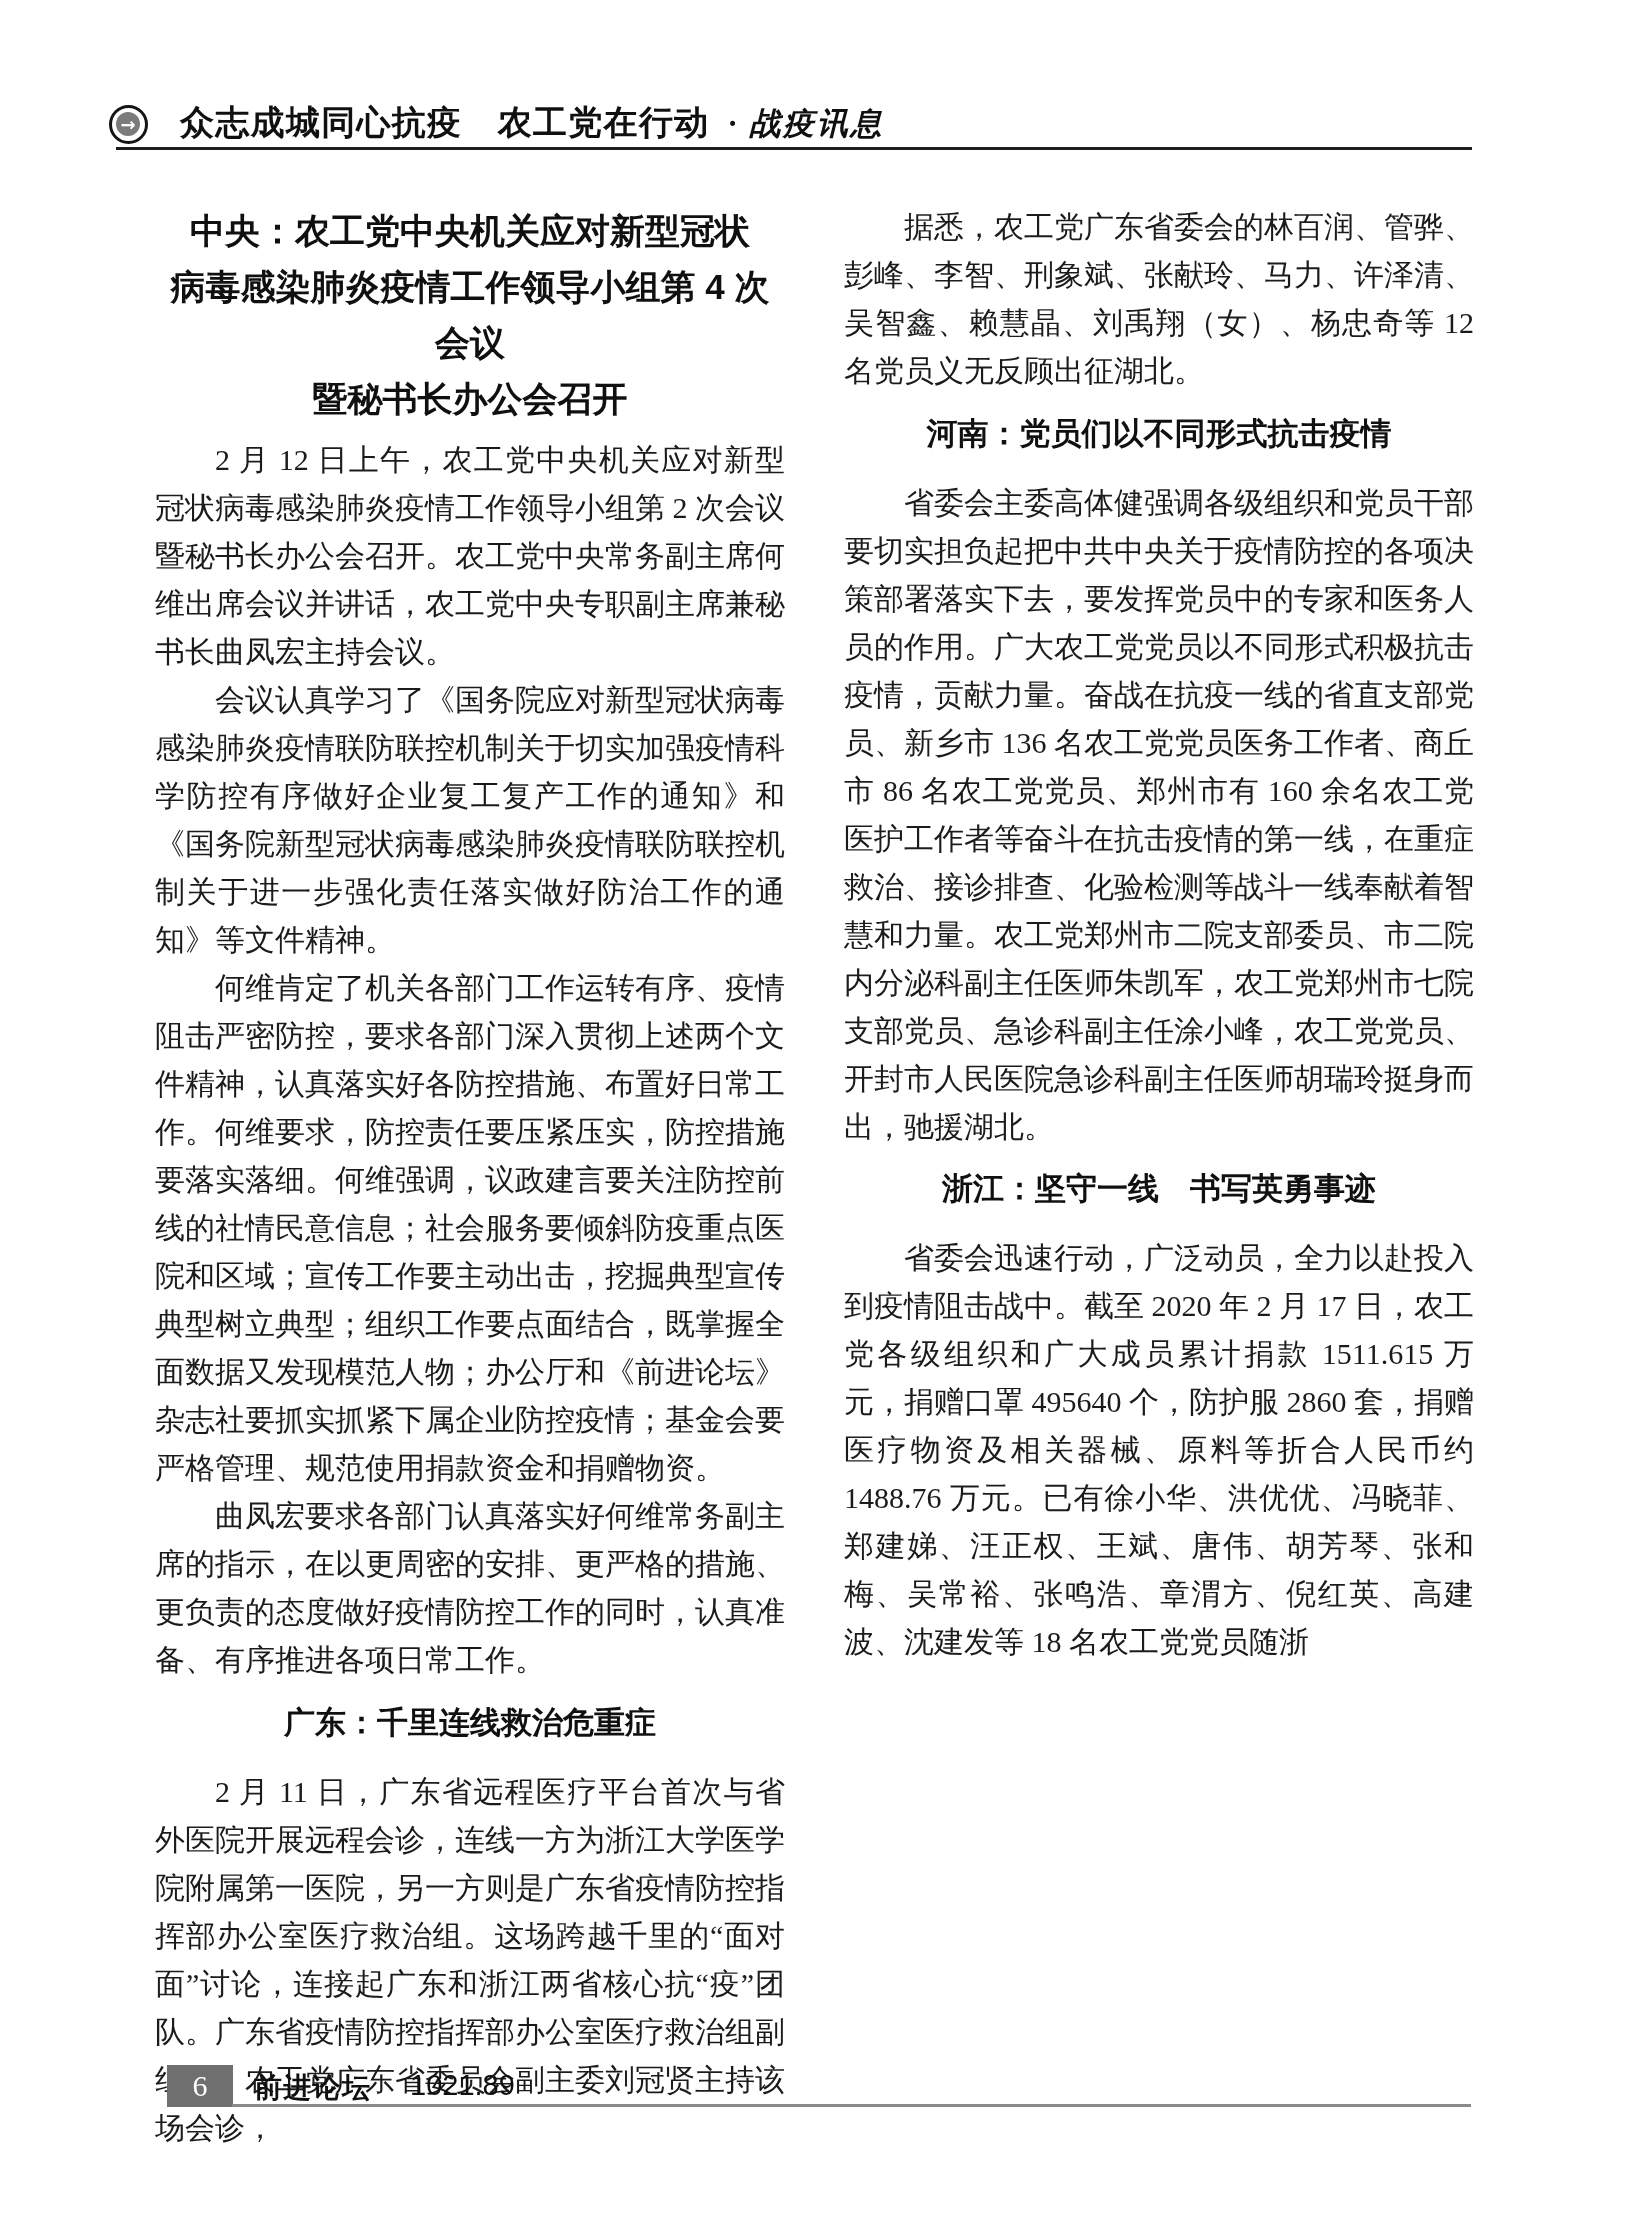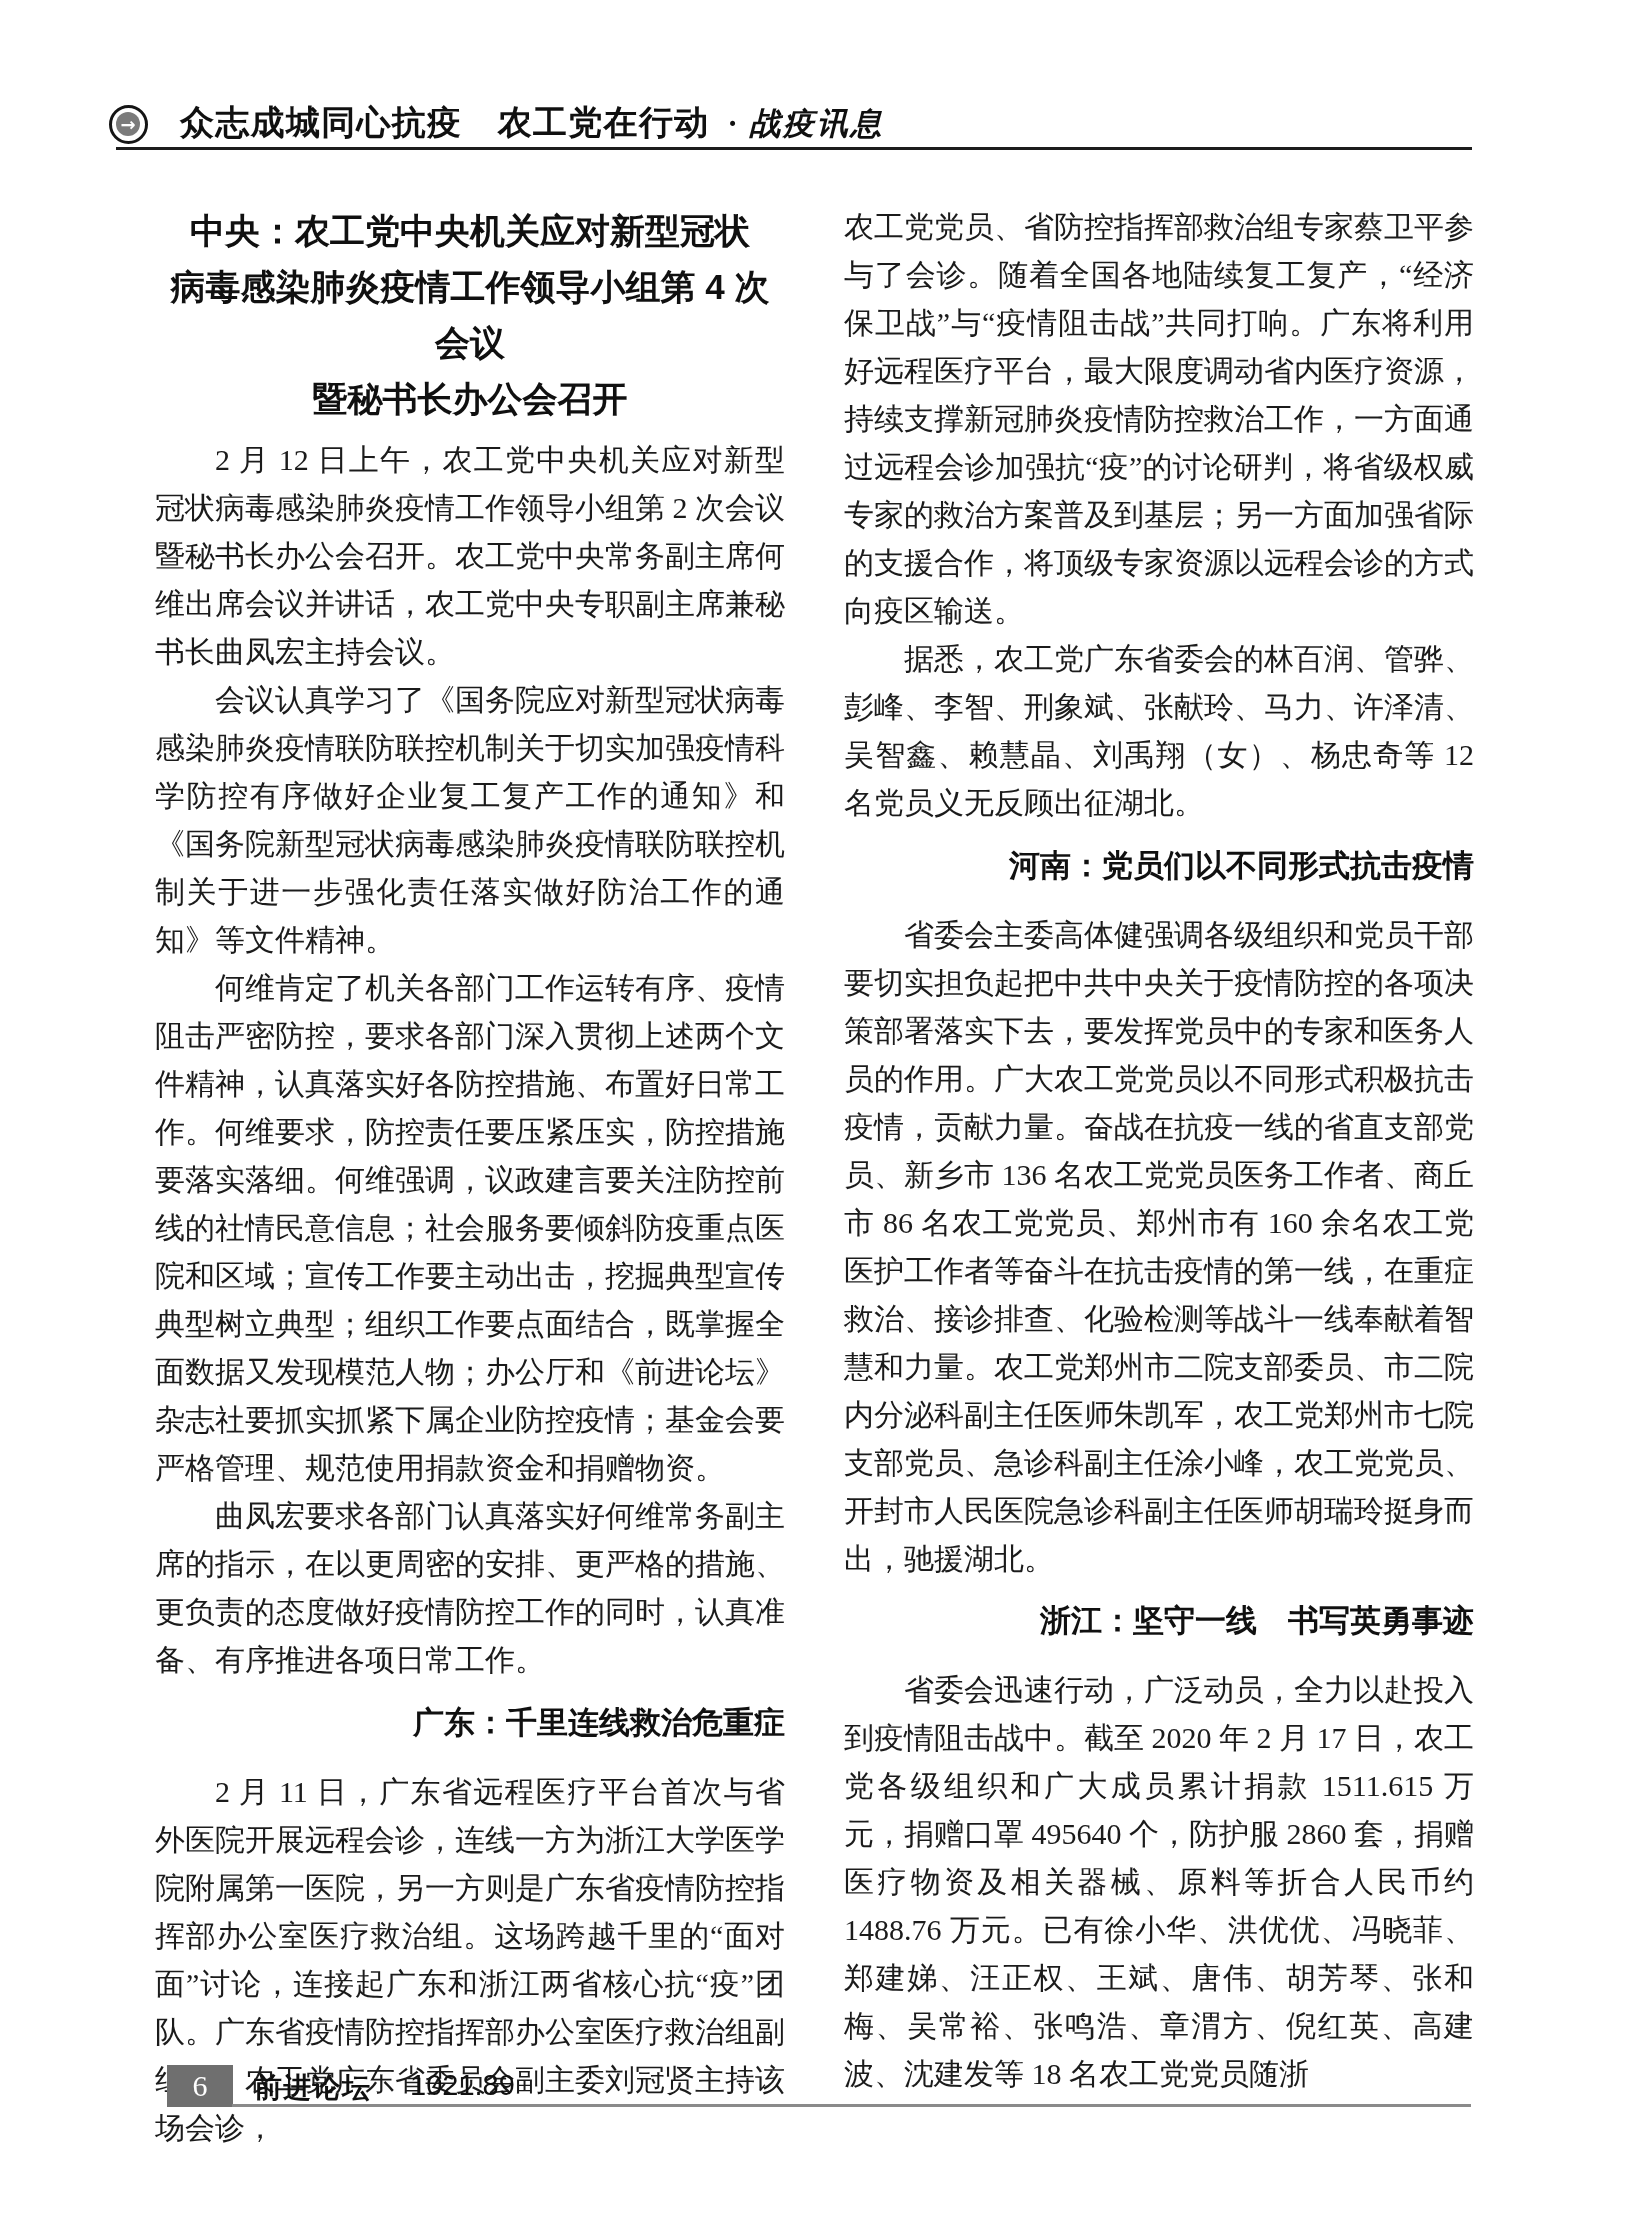--- a/index.html
+++ b/index.html
@@ -55,21 +55,21 @@
 
   .article-title {
     font-family: "Liberation Sans", "DejaVu Sans", sans-serif;
     font-weight: 700; font-size: 35px; line-height: 56px;
     text-align: center; color: #101010;
     margin: 0 0 9.4px 0; text-indent: 0;
   }
   .sec-heading {
     font-family: "Liberation Sans", "DejaVu Sans", sans-serif;
     font-weight: 700; font-size: 31px; line-height: 42px;
-    text-align: right; color: #101010;
+    text-align: center; color: #101010;
     margin: 17.5px 0 24px 0; text-indent: 0;
   }
   .para { margin: 0; text-indent: 2em; }
   .para.cont { text-indent: 0; }
 
   
   .pg-box {
     position: absolute; left: 167px; top: 2065px;
     width: 66px; height: 42px; background: #6f6f6f;
     color: #ffffff; display: flex; align-items: center; justify-content: center;
@@ -110,21 +110,20 @@
         <div>暨秘书长办公会召开</div>
       </div>
       <div class="para">2 月 12 日上午，农工党中央机关应对新型冠状病毒感染肺炎疫情工作领导小组第 2 次会议暨秘书长办公会召开。农工党中央常务副主席何维出席会议并讲话，农工党中央专职副主席兼秘书长曲凤宏主持会议。</div>
       <div class="para">会议认真学习了《国务院应对新型冠状病毒感染肺炎疫情联防联控机制关于切实加强疫情科学防控有序做好企业复工复产工作的通知》和《国务院新型冠状病毒感染肺炎疫情联防联控机制关于进一步强化责任落实做好防治工作的通知》等文件精神。</div>
       <div class="para">何维肯定了机关各部门工作运转有序、疫情阻击严密防控，要求各部门深入贯彻上述两个文件精神，认真落实好各防控措施、布置好日常工作。何维要求，防控责任要压紧压实，防控措施要落实落细。何维强调，议政建言要关注防控前线的社情民意信息；社会服务要倾斜防疫重点医院和区域；宣传工作要主动出击，挖掘典型宣传典型树立典型；组织工作要点面结合，既掌握全面数据又发现模范人物；办公厅和《前进论坛》杂志社要抓实抓紧下属企业防控疫情；基金会要严格管理、规范使用捐款资金和捐赠物资。</div>
       <div class="para">曲凤宏要求各部门认真落实好何维常务副主席的指示，在以更周密的安排、更严格的措施、更负责的态度做好疫情防控工作的同时，认真准备、有序推进各项日常工作。</div>
       <div class="sec-heading">广东：千里连线救治危重症</div>
       <div class="para">2 月 11 日，广东省远程医疗平台首次与省外医院开展远程会诊，连线一方为浙江大学医学院附属第一医院，另一方则是广东省疫情防控指挥部办公室医疗救治组。这场跨越千里的“面对面”讨论，连接起广东和浙江两省核心抗“疫”团队。广东省疫情防控指挥部办公室医疗救治组副组长、农工党广东省委员会副主委刘冠贤主持该场会诊，</div>
     </section>
   <section class="col right">
-      <div class="para cont">农工党党员、省防控指挥部救治组专家蔡卫平参与了会诊。随着全国各地陆续复工复产，“经济保卫战”与“疫情阻击战”共同打响。广东将利用好远程医疗平台，最大限度调动省内医疗资源，持续支撑新冠肺炎疫情防控救治工作，一方面通过远程会诊加强抗“疫”的讨论研判，将省级权威专家的救治方案普及到基层；另一方面加强省际的支援合作，将顶级专家资源以远程会诊的方式向疫区输送。</div>
       <div class="para">据悉，农工党广东省委会的林百润、管骅、彭峰、李智、刑象斌、张献玲、马力、许泽清、吴智鑫、赖慧晶、刘禹翔（女）、杨忠奇等 12 名党员义无反顾出征湖北。</div>
       <div class="sec-heading">河南：党员们以不同形式抗击疫情</div>
       <div class="para">省委会主委高体健强调各级组织和党员干部要切实担负起把中共中央关于疫情防控的各项决策部署落实下去，要发挥党员中的专家和医务人员的作用。广大农工党党员以不同形式积极抗击疫情，贡献力量。奋战在抗疫一线的省直支部党员、新乡市 136 名农工党党员医务工作者、商丘市 86 名农工党党员、郑州市有 160 余名农工党医护工作者等奋斗在抗击疫情的第一线，在重症救治、接诊排查、化验检测等战斗一线奉献着智慧和力量。农工党郑州市二院支部委员、市二院内分泌科副主任医师朱凯军，农工党郑州市七院支部党员、急诊科副主任涂小峰，农工党党员、开封市人民医院急诊科副主任医师胡瑞玲挺身而出，驰援湖北。</div>
       <div class="sec-heading">浙江：坚守一线　书写英勇事迹</div>
       <div class="para">省委会迅速行动，广泛动员，全力以赴投入到疫情阻击战中。截至 2020 年 2 月 17 日，农工党各级组织和广大成员累计捐款 1511.615 万元，捐赠口罩 495640 个，防护服 2860 套，捐赠医疗物资及相关器械、原料等折合人民币约 1488.76 万元。已有徐小华、洪优优、冯晓菲、郑建娣、汪正权、王斌、唐伟、胡芳琴、张和梅、吴常裕、张鸣浩、章渭方、倪红英、高建波、沈建发等 18 名农工党党员随浙</div>
     </section>
 
   <div class="pg-box">
     <span>6</span>
   </div>

